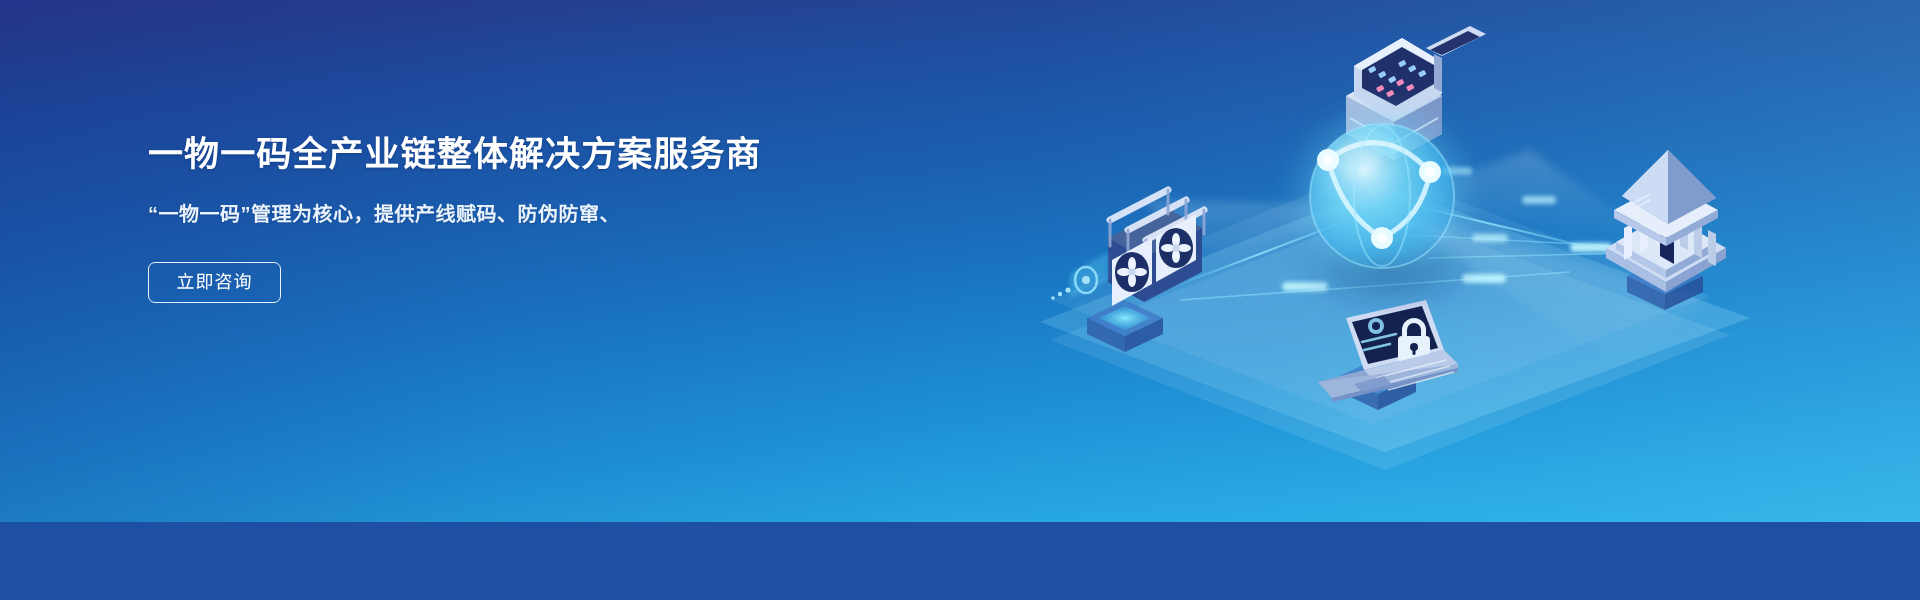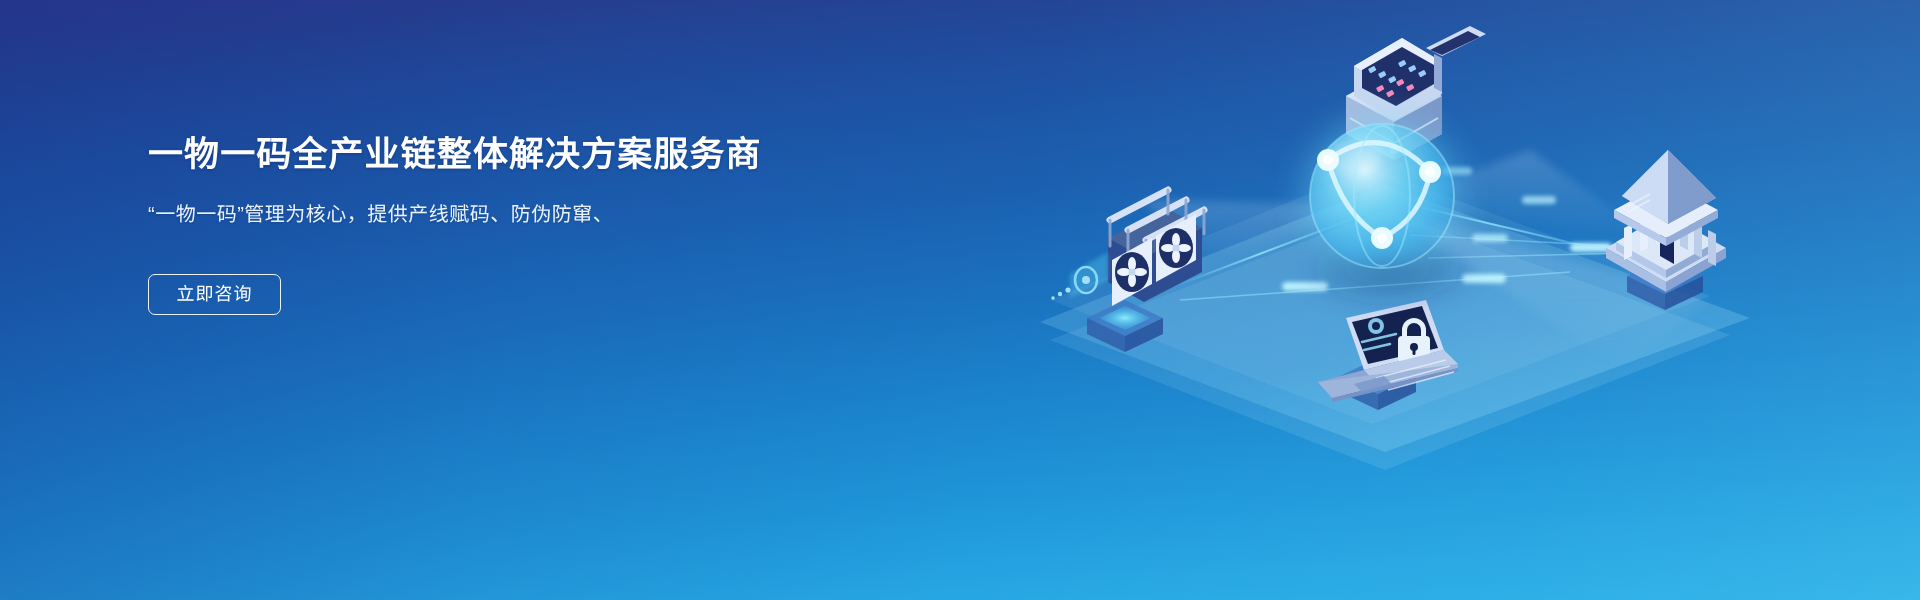--- a/index.html
+++ b/index.html
@@ -6,21 +6,21 @@
   *{margin:0;padding:0;box-sizing:border-box;}
   html,body{width:1920px;height:600px;overflow:hidden;}
   body{
     font-family:"Liberation Sans","DejaVu Sans",sans-serif;
     background:#1d4fa3;
   }
 
   
   .banner{
     position:relative;
-    width:1920px;height:600px;
+    width:1920px;height:522px;
     overflow:hidden;
     background:
       linear-gradient(176deg,
         #2c3a90 0%,
         #27408f 6%,
         #214a9c 14%,
         #1d55a6 24%,
         #1b61b1 36%,
         #1a72bf 50%,
         #1b84cd 64%,
@@ -49,28 +49,28 @@
     line-height:1.25;
     white-space:nowrap;
     text-shadow:0 1px 3px rgba(10,30,90,.35);
   }
   .sub{
     margin-top:20px;
     color:#eaf3fc;
     font-size:20px;
     line-height:36px;
     letter-spacing:.5px;
-    font-weight:normal;
+    font-weight:bold;
     text-shadow:0 1px 2px rgba(10,30,90,.25);
   }
   .sub-line{display:block;white-space:nowrap;}
 
   .cta{
     display:block;
-    margin-top:42px;
+    margin-top:30px;
     width:133px;height:41px;
     line-height:39px;
     text-align:center;
     color:#ffffff;
     font-size:18px;
     letter-spacing:1px;
     background:transparent;
     border:1.6px solid rgba(255,255,255,.92);
     border-radius:7px;
     cursor:pointer;

